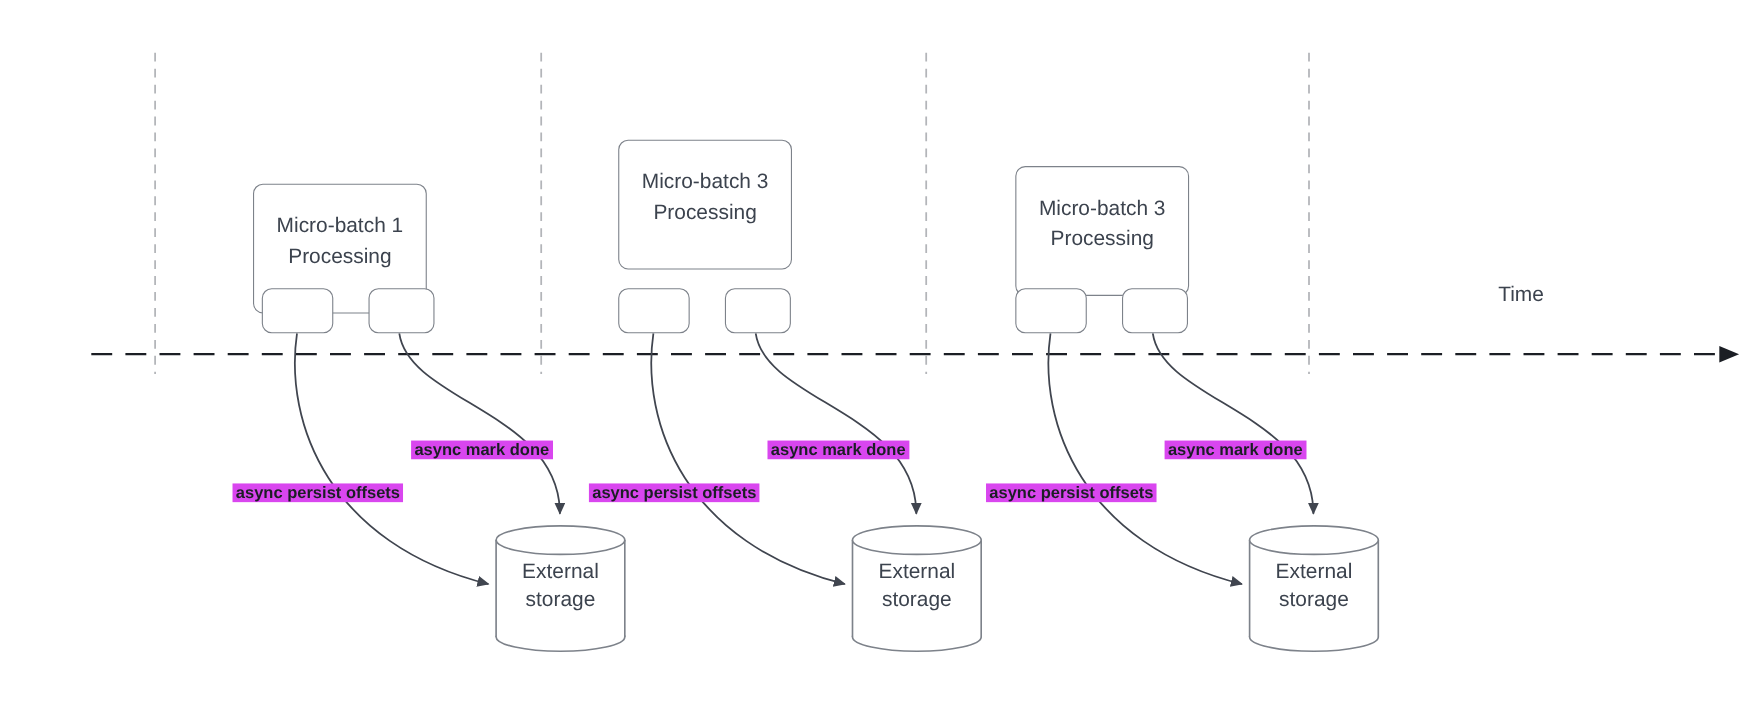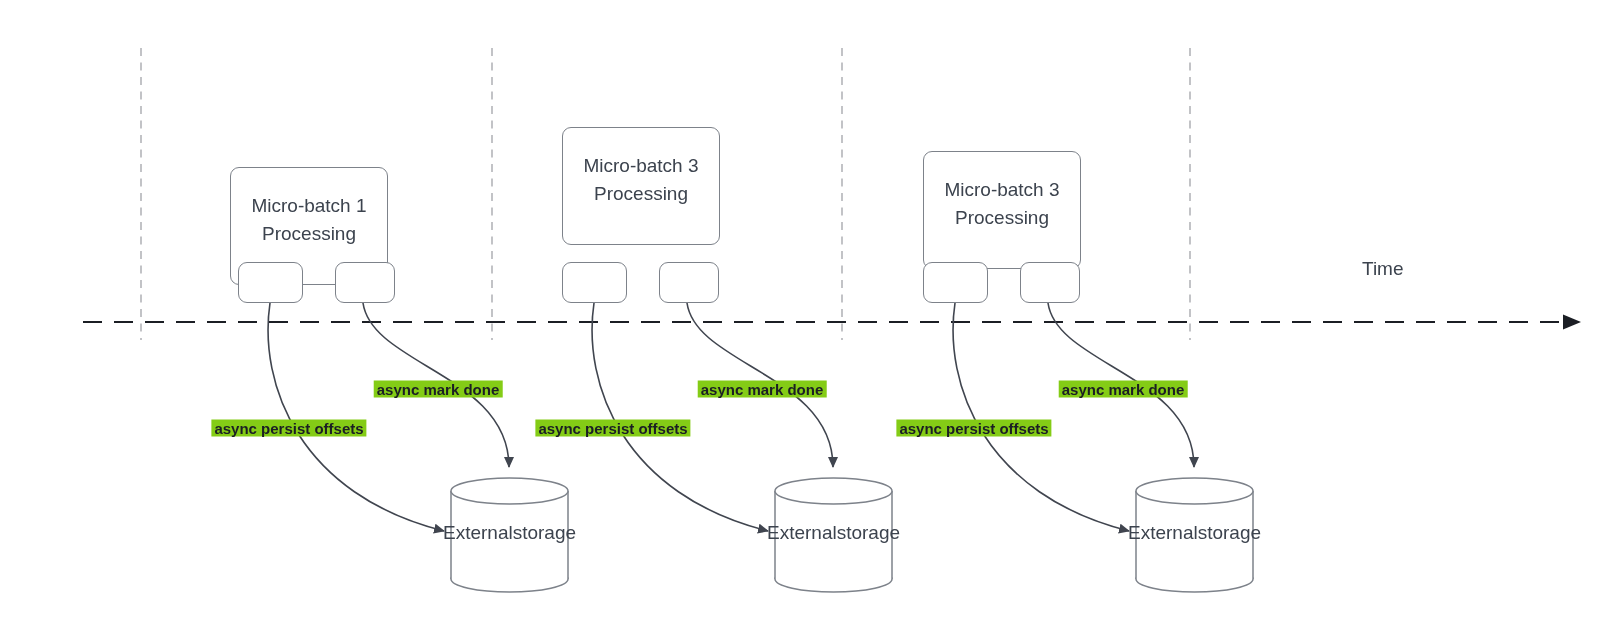--- a/index.html
+++ b/index.html
@@ -10,24 +10,24 @@
   #node-layer{position:absolute;left:0;top:0;width:1600px;height:642px;}
 
   .node{position:absolute;box-sizing:border-box;background:#ffffff;
         border:1.5px solid var(--shape_border,#7d828a);border-radius:9px;}
   .big-box{width:158px;height:118px;display:flex;flex-direction:column;align-items:center;
            justify-content:center;padding-bottom:12px;color:var(--shape_text,#3c434e);
            font-size:19px;line-height:28px;text-align:center;}
   .chip-a{width:65px;height:41px;}
   .chip-b{width:60px;height:41px;}
 
-  .edge-label{position:absolute;transform:translate(-50%,-50%);background:#84cc16;
+  .edge-label{position:absolute;transform:translate(-50%,-50%);background:#d946ef;
               padding:0 3px;font-size:15px;font-weight:bold;color:var(--ink,#1b1e24);
-              white-space:nowrap;}
-  .storage-label{position:absolute;width:117px;height:100px;display:flex;
+              white-space:nowrap;margin-top:20px;}
+  .storage-label{position:absolute;width:117px;height:100px;display:flex;flex-direction:column;
                  align-items:center;justify-content:center;color:var(--shape_text,#3c434e);
                  font-size:19px;line-height:26px;text-align:center;}
   .time-label{position:absolute;left:1362px;top:258px;font-size:19px;color:var(--shape_text,#3c434e);text-align:right;}
 
   .divider{stroke:var(--divider,#b3b5b9);stroke-width:1.6;stroke-dasharray:8 6.5;fill:none;}
   .timeline{stroke:var(--ink,#1b1e24);stroke-width:2;stroke-dasharray:19 12;fill:none;}
   .connector{fill:none;stroke:var(--connector,#40454f);stroke-width:1.6;}
   .cyl-shape{fill:#ffffff;stroke:var(--shape_border,#7d828a);stroke-width:1.5;}
   .cyl-fill{fill:#ffffff;stroke:none;}
   .cyl-stroke{fill:none;stroke:var(--shape_border,#7d828a);stroke-width:1.5;}

